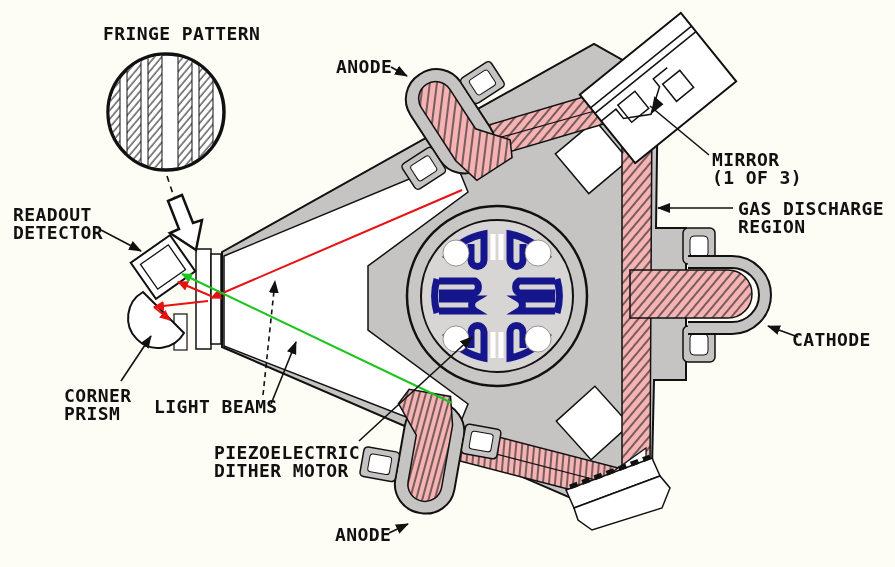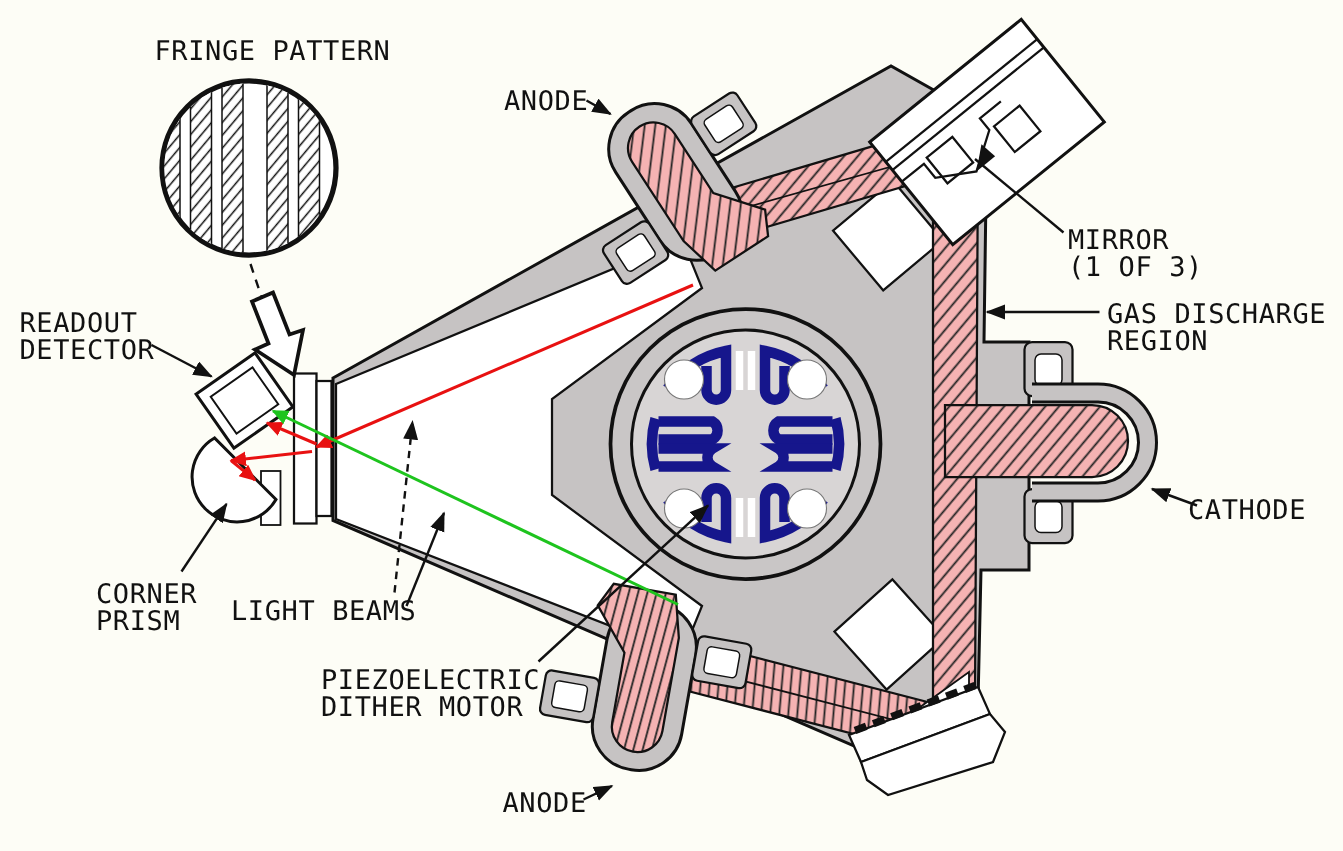--- a/index.html
+++ b/index.html
@@ -1,16 +1,16 @@
 <!DOCTYPE html>
 <html><head>
 <meta charset="utf-8">
 <style>
   html,body{margin:0;padding:0;background:#fdfdf6;}
-  .stage{position:relative;width:895px;height:567px;overflow:hidden;background:#fdfdf6;}
+  .stage{position:relative;width:895px;height:567px;overflow:hidden;background:#fdfdf6;font-weight:bold;}
   svg{display:block;}
   text{font-family:"DejaVu Sans Mono","Liberation Mono",monospace;font-size:18px;fill:#111;letter-spacing:0.4px;}
   .leader{stroke:#111;stroke-width:1.6;fill:none;}
 </style>
 </head>
 <body>
 
 <div class="stage">
 <svg width="895" height="567" viewBox="0 0 895 567">
   <defs>

